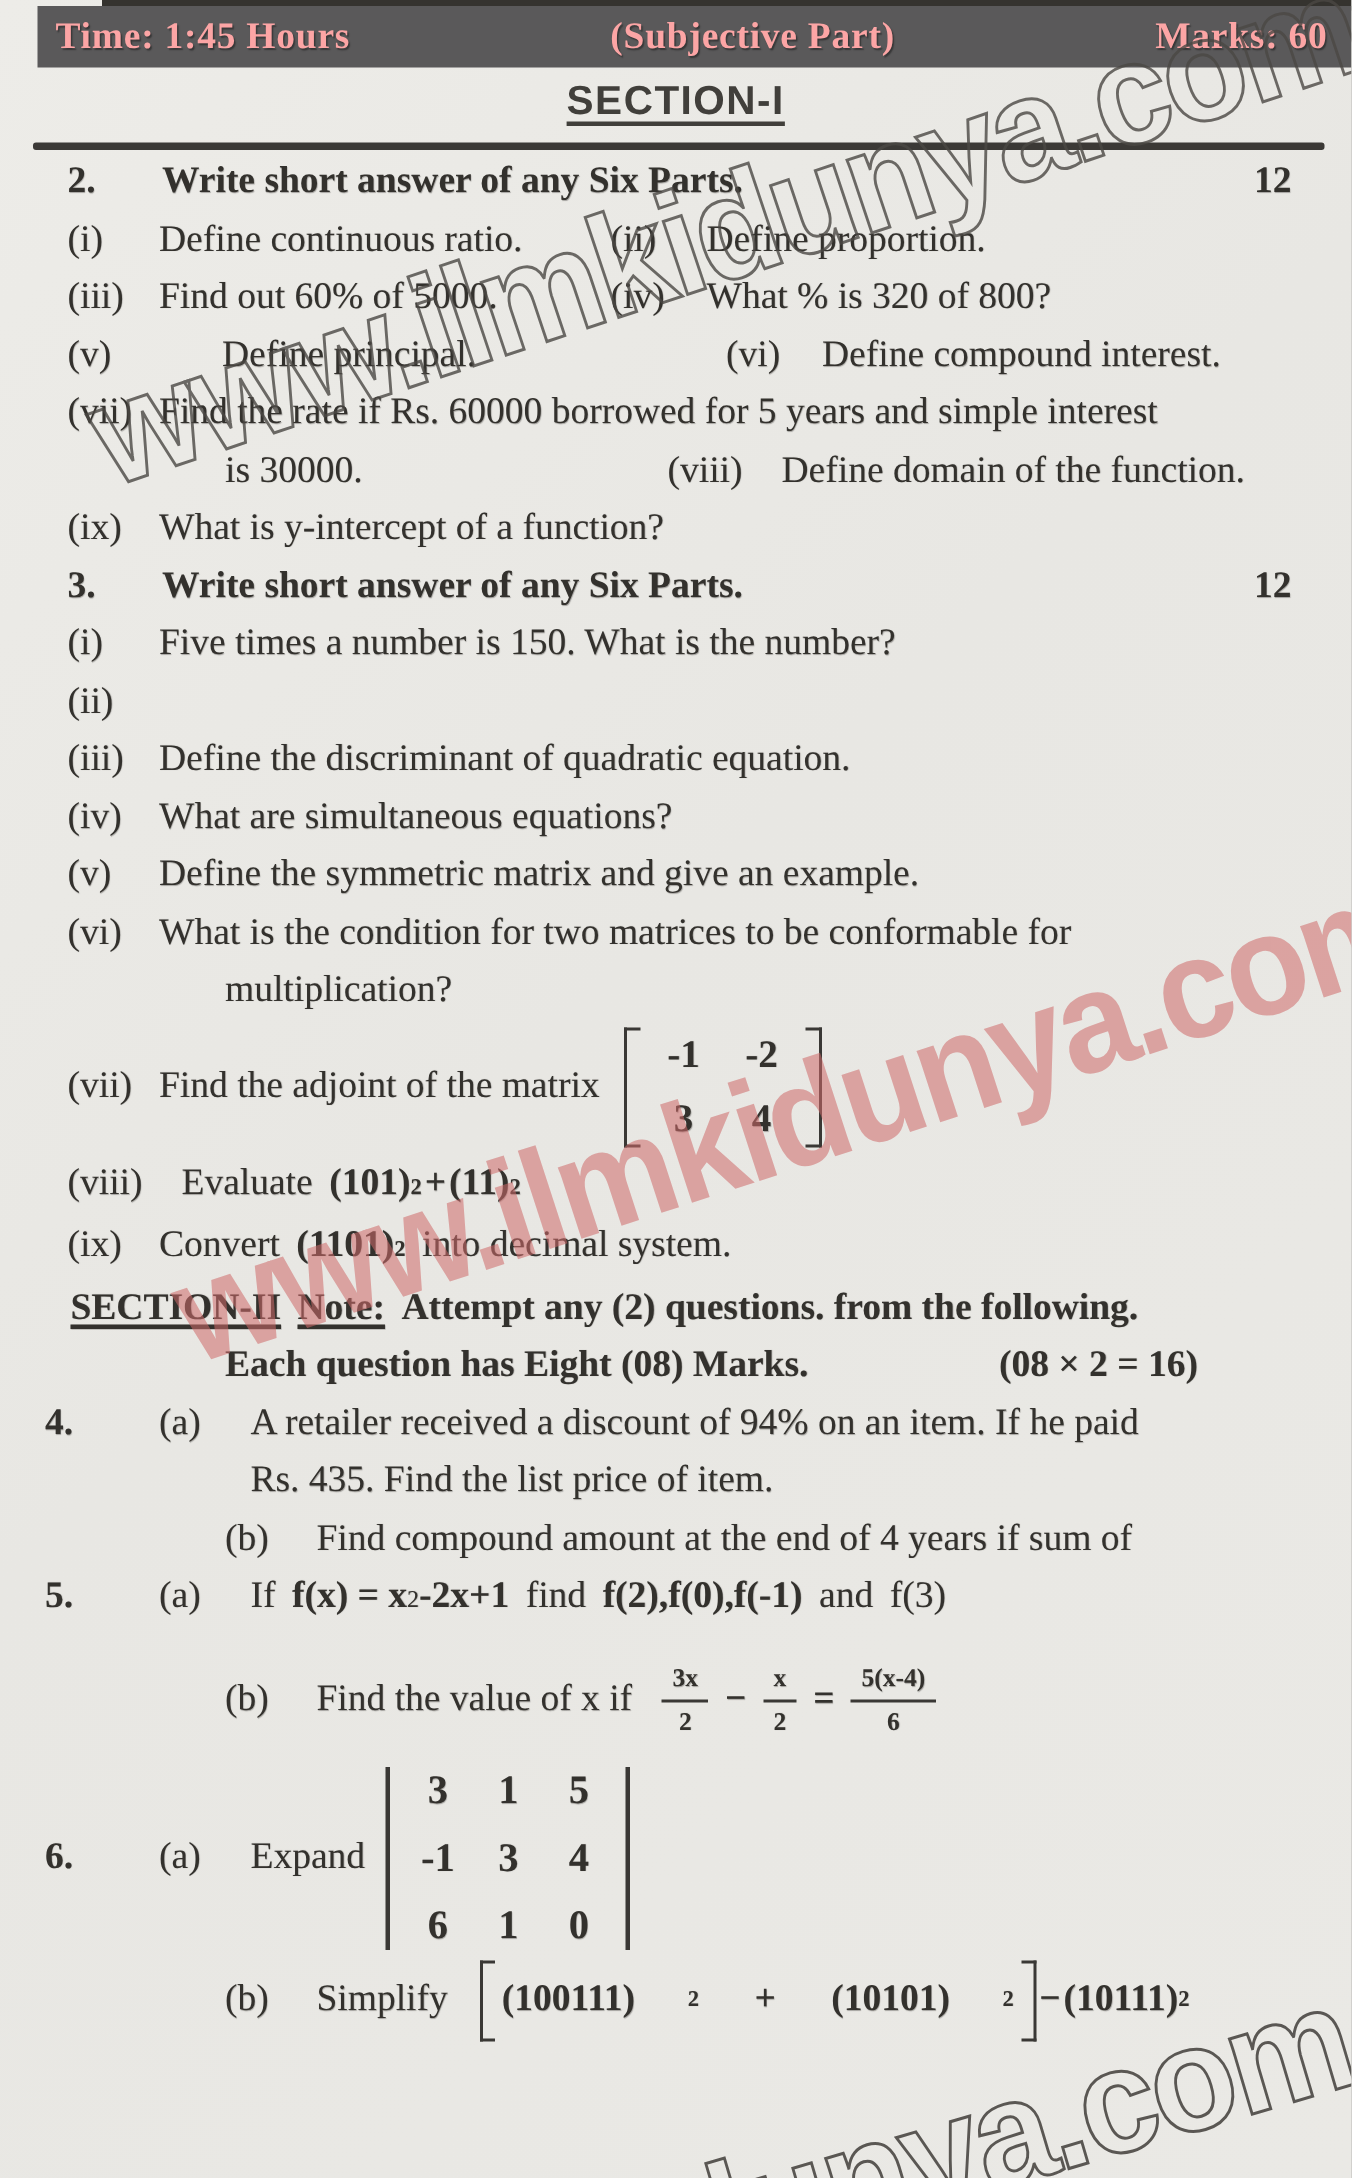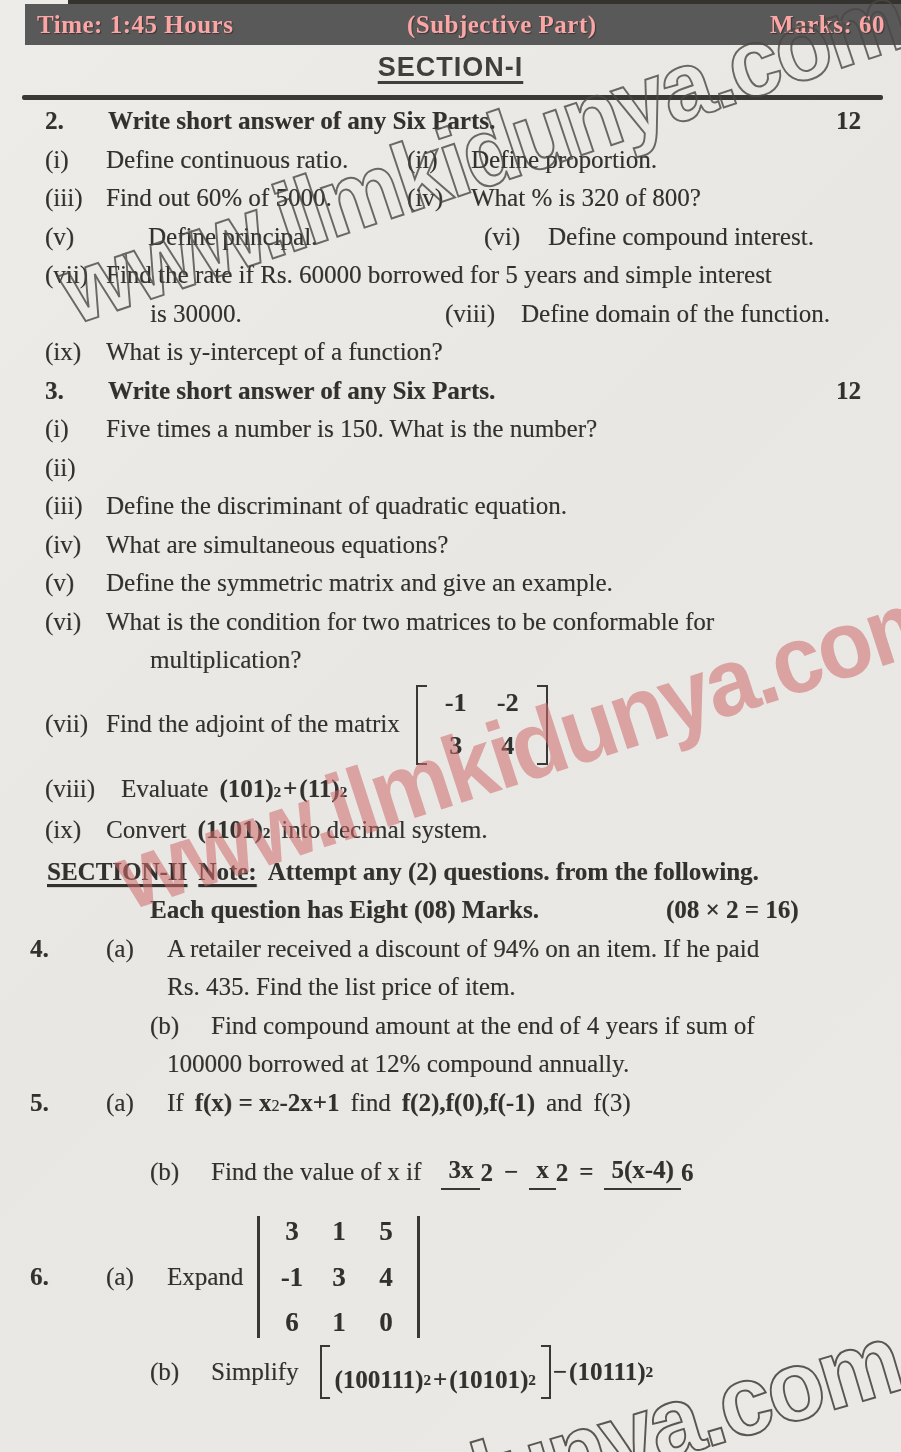--- a/index.html
+++ b/index.html
@@ -38,37 +38,37 @@
   .ul{text-decoration:underline;text-decoration-thickness:2.5px;text-underline-offset:4px;}
   
   .mline{align-items:center;height:90px;}
   .mat{display:flex;align-items:stretch;margin-left:16px;height:80px;}
   .mbl{width:9px;border:2.5px solid #3a3835;border-right:none;flex:none;}
   .mbr{width:9px;border:2.5px solid #3a3835;border-left:none;flex:none;}
   .mcells{display:grid;grid-template-columns:52px 52px;align-content:space-evenly;
     row-gap:12px;padding:0 3px;text-align:center;font-weight:bold;font-size:26px;line-height:1;}
   
   .frline{align-items:center;height:78px;margin-top:8px;}
-  .frac{display:inline-flex;text-align:center;font-weight:bold;
-    font-size:25px;line-height:1.2;margin:0 9px;justify-content:flex-end;}
+  .frac{display:inline-flex;flex-direction:column;text-align:center;font-weight:bold;
+    font-size:17px;line-height:1.2;margin:0 9px;justify-content:flex-end;}
   .frac .fn{border-bottom:2.5px solid #3a3835;padding:0 7px 3px;}
   .frac .fd{padding-top:3px;}
   .op{font-weight:bold;margin:0 2px;}
   
   .detline{align-items:center;height:132px;}
   .det{display:flex;align-items:stretch;margin-left:14px;height:122px;}
   .dbar{width:3px;background:#3a3835;flex:none;}
   .dcells{display:grid;grid-template-columns:repeat(3,47px);align-content:space-evenly;
     row-gap:16px;padding:0 8px;text-align:center;font-weight:bold;font-size:27px;line-height:1;}
   
   .sqline{align-items:center;height:58px;}
   .sqwrap{display:flex;align-items:stretch;height:54px;margin-left:10px;}
   .sql{width:8px;border:2.5px solid #3a3835;border-right:none;margin-right:5px;flex:none;}
   .sqr{width:8px;border:2.5px solid #3a3835;border-left:none;margin-left:5px;flex:none;}
-  .sqin{display:flex;align-items:flex-end;font-weight:bold;}
+  .sqin{display:flex;align-items:center;font-weight:bold;gap:35px;}
   
   .wm{position:absolute;font-family:"Liberation Sans",sans-serif;font-weight:bold;
     white-space:nowrap;pointer-events:none;letter-spacing:-3px;text-align:center;}
   .wm-outline{color:transparent;-webkit-text-stroke:2px #4b4844;}
   .wm-top{left:20px;top:105px;width:880px;font-size:97px;
     transform:rotate(-18.5deg) scaleX(.95);opacity:.8;}
   .wm-mid{left:80px;top:705px;width:820px;font-size:95px;
     color:var(--pink,#cf6a6a);opacity:.55;
     transform:rotate(-18deg) scaleX(.95);}
   .wm-bot{left:-10px;top:1428px;width:940px;font-size:99px;
@@ -214,23 +214,20 @@
       <span class="numL bold">4.</span>
       <span class="inum">(a)</span>
       <span class="grow">A retailer received a discount of 94% on an item. If he paid</span>
     </div>
     <div class="ln pad165">
       <span class="grow">Rs. 435. Find the list price of item.</span>
     </div>
     <div class="ln pad105">
       <span class="inum">(b)</span>
       <span class="grow">Find compound amount at the end of 4 years if sum of</span>
-    </div>
-    <div class="ln pad165">
-      <span class="grow">100000 borrowed at 12% compound annually.</span>
     </div>
 
     <div class="ln" style="padding-left:30px;">
       <span class="numL bold">5.</span>
       <span class="inum">(a)</span>
       <span class="mr10">If</span>
       <span class="bold">f(x) = x</span>
         <sup>2</sup>
         <span class="bold mr10">-2x+1</span>
       <span class="mr10">find</span>

